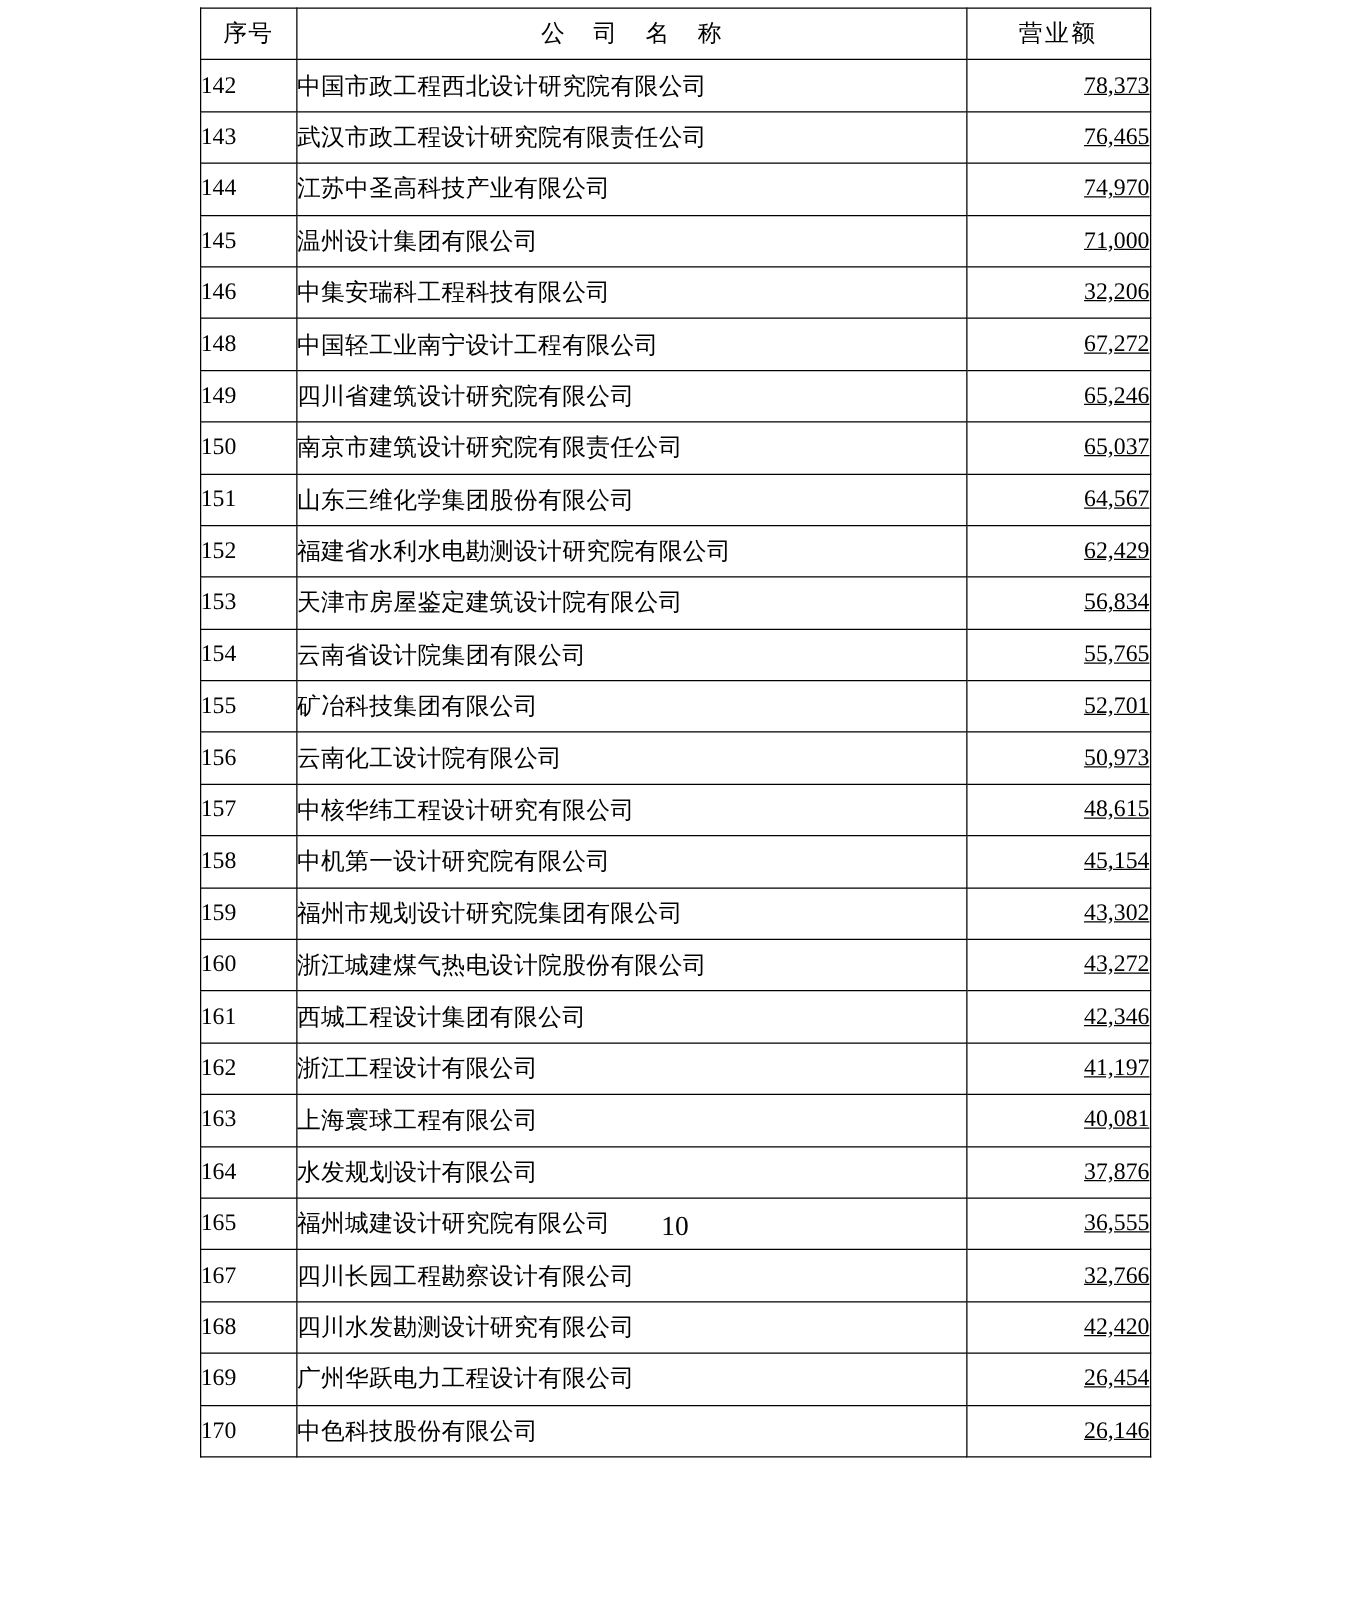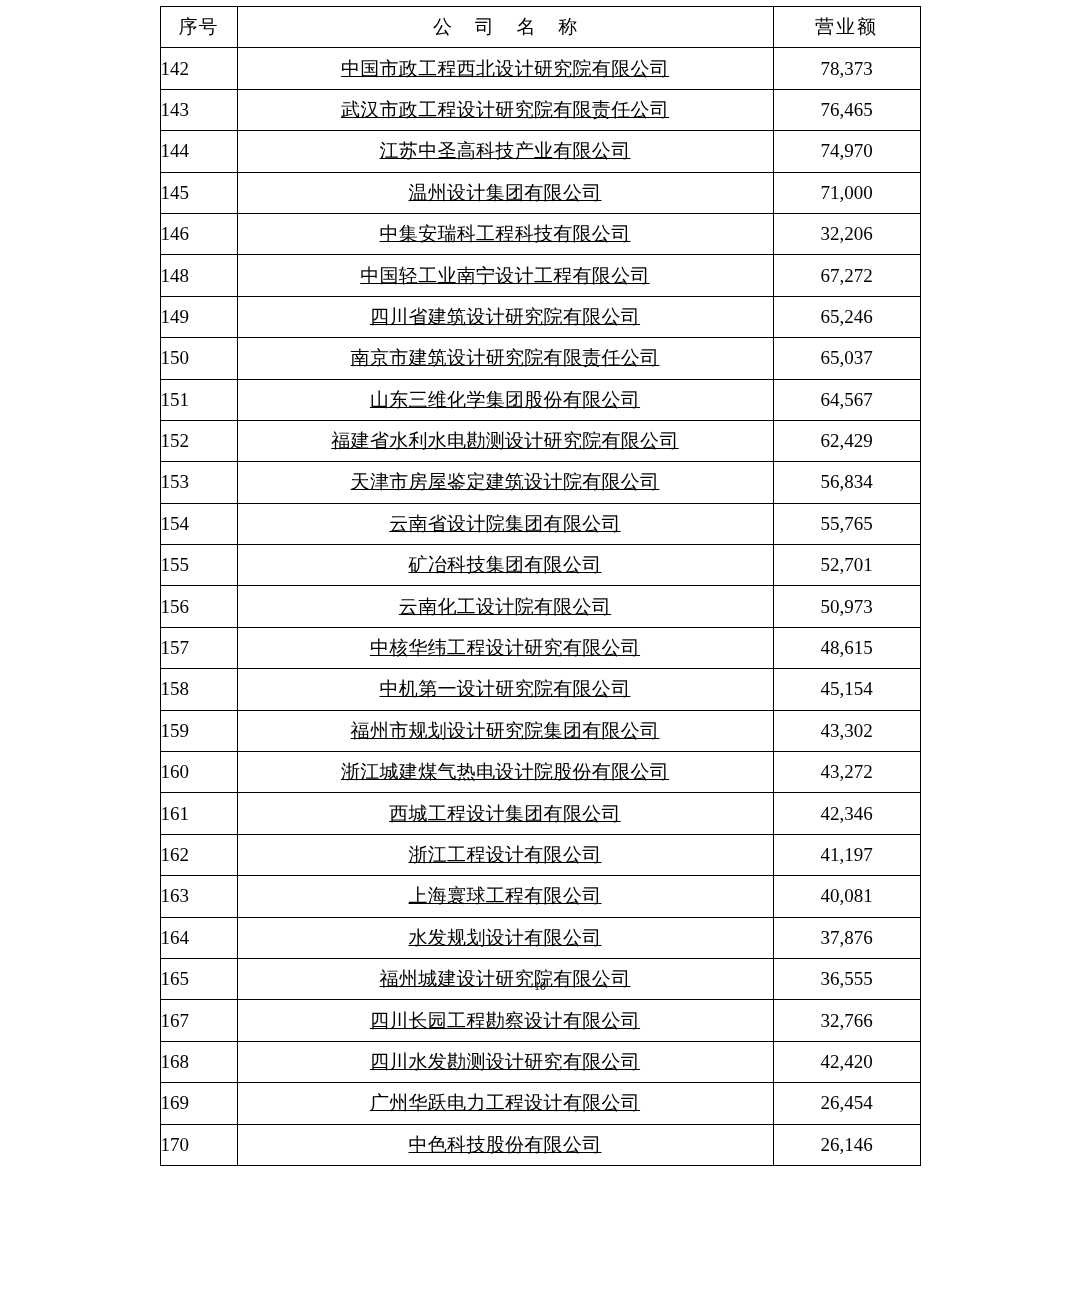--- a/index.html
+++ b/index.html
@@ -51,38 +51,38 @@
     text-indent: 9px;
   }
   th.h-seq { letter-spacing: 1px; }
   th.h-rev { letter-spacing: 2px; }
 
   td.seq {
     text-align: left;
     font-size: 20px;
   }
   td.name {
-    text-align: center;
+    text-align: left;
     padding-left: 14px;
     font-size: 20px;
     letter-spacing: 0.3px;
-    text-decoration: underline;
   }
   td.rev {
-    text-align: center;
+    text-align: right;
     padding-right: 16px;
     font-size: 20px;
+    text-decoration: underline;
   }
   .page-number {
     position: absolute;
     left: 0;
     right: 0;
     bottom: 18px;
     text-align: center;
-    font-size: 12px;
+    font-size: 22px;
     font-family: "Liberation Serif", "DejaVu Serif", serif;
   }
 </style>
 </head>
 <body>
 
 <div class="page">
   <table class="rank-table">
     <colgroup>
       <col class="c-seq">

